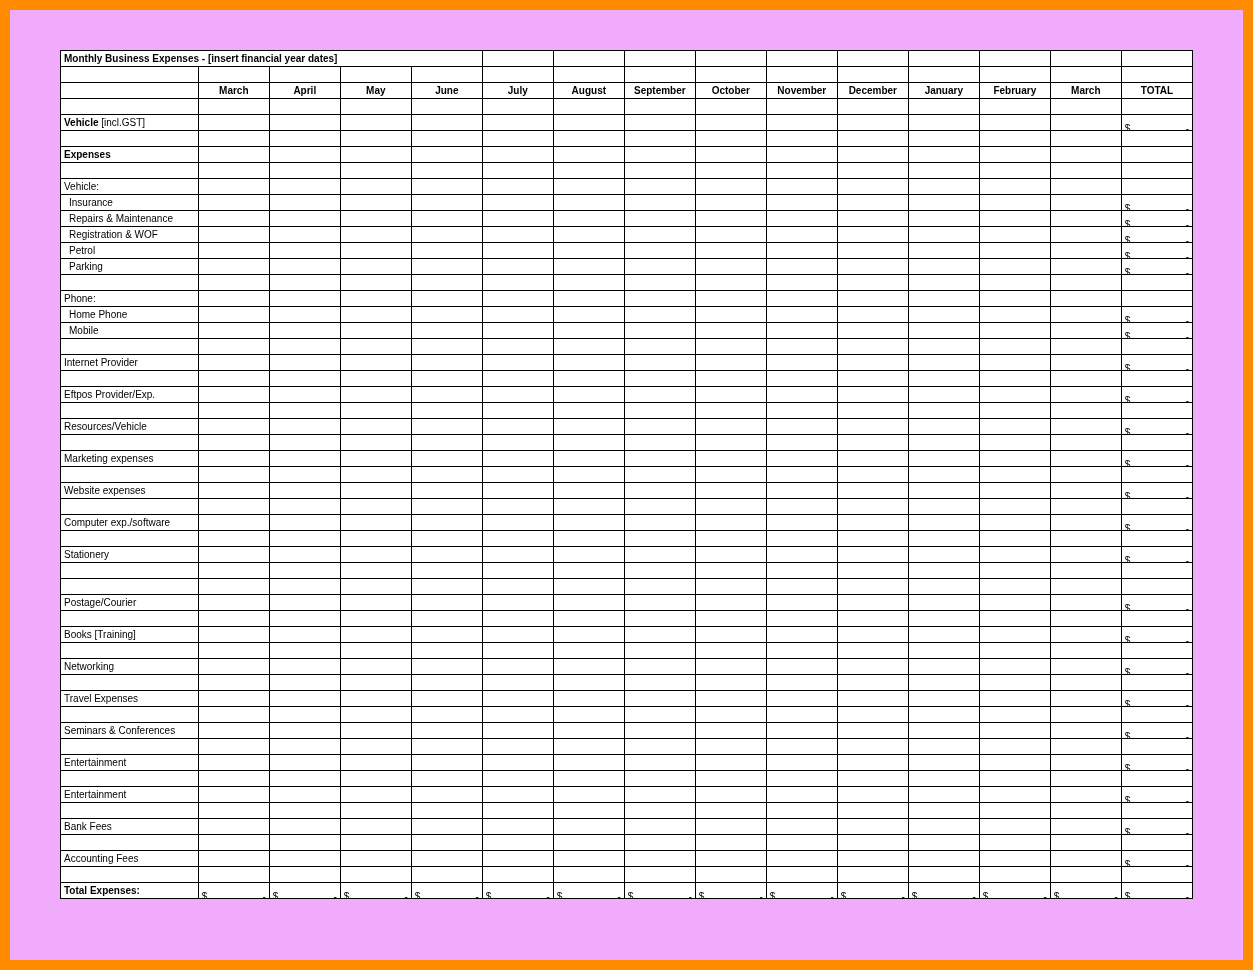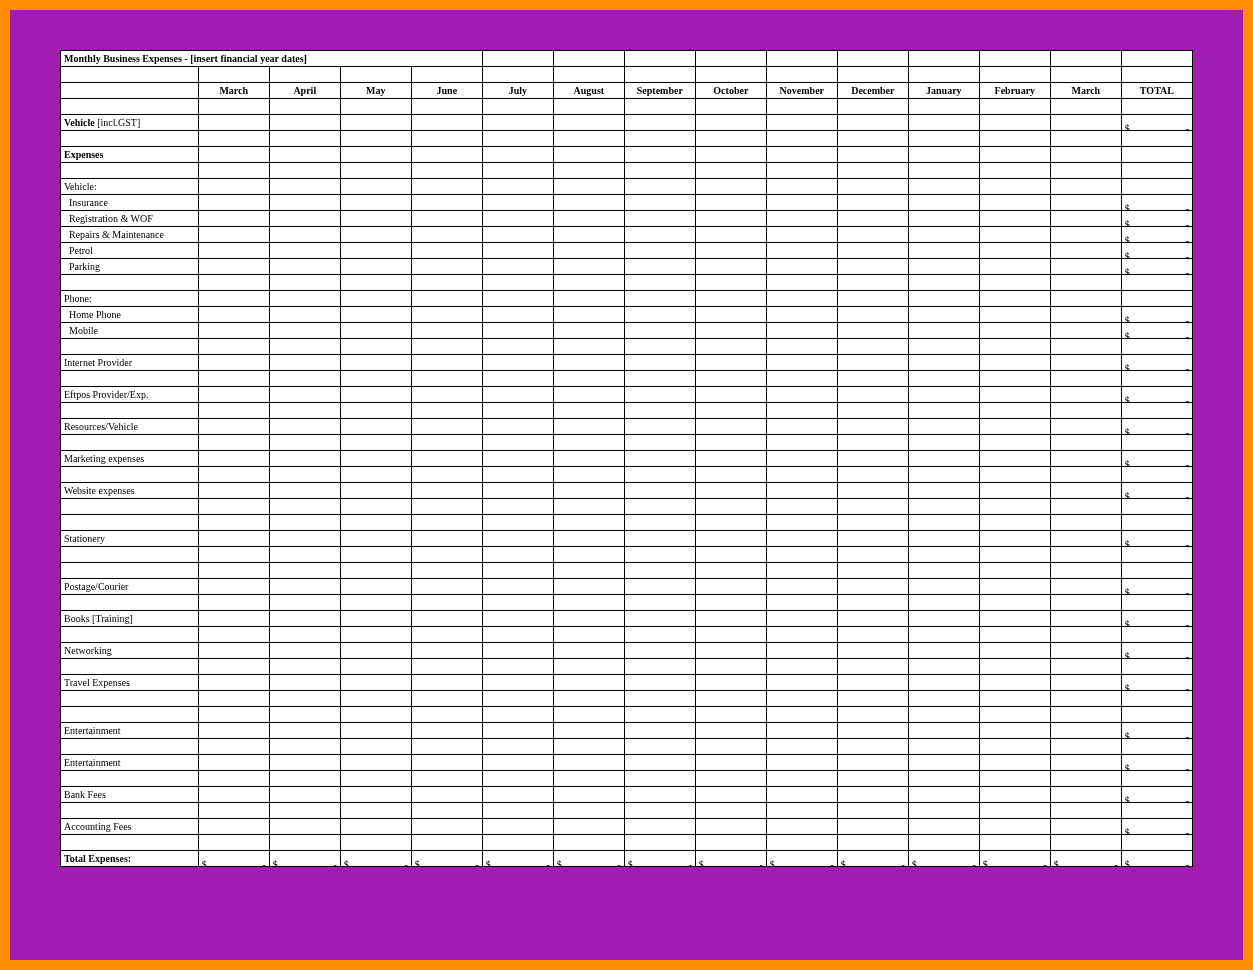--- a/index.html
+++ b/index.html
@@ -7,23 +7,22 @@
     box-sizing:border-box;
     width:1253px;
     height:970px;
     background:#ff8b00;
     padding:10px;
   }
   .inner{
     box-sizing:border-box;
     width:100%;
     height:100%;
-    background:#a21caf;
+    background:#f0abfc;
     padding:40px 50px 0 50px;       
-    font-family:Liberation Serif, serif;
   }
   table#sheet{
     border-collapse:collapse;
     width:100%;
     table-layout:fixed;
     font-size:10px;
     color:#000;
   }
   table#sheet td, table#sheet th{
     border:1px solid #000;
@@ -237,60 +236,60 @@
             <td></td>
             <td></td>
             <td></td>
             <td></td>
             <td class="money">
               <span class="d">$</span>
               <span class="c">-</span>
             </td>
           </tr>
           <tr>
+            <td class="indent">Repairs &amp; Maintenance</td>
+            <td></td>
+            <td></td>
+            <td></td>
+            <td></td>
+            <td></td>
+            <td></td>
+            <td></td>
+            <td></td>
+            <td></td>
+            <td></td>
+            <td></td>
+            <td></td>
+            <td></td>
+            <td class="money">
+              <span class="d">$</span>
+              <span class="c">-</span>
+            </td>
+          </tr>
+          <tr>
             <td class="indent">Registration &amp; WOF</td>
             <td></td>
             <td></td>
             <td></td>
             <td></td>
             <td></td>
             <td></td>
             <td></td>
             <td></td>
             <td></td>
             <td></td>
             <td></td>
             <td></td>
             <td></td>
             <td class="money">
               <span class="d">$</span>
               <span class="c">-</span>
             </td>
           </tr>
           <tr>
-            <td class="indent">Repairs &amp; Maintenance</td>
-            <td></td>
-            <td></td>
-            <td></td>
-            <td></td>
-            <td></td>
-            <td></td>
-            <td></td>
-            <td></td>
-            <td></td>
-            <td></td>
-            <td></td>
-            <td></td>
-            <td></td>
-            <td class="money">
-              <span class="d">$</span>
-              <span class="c">-</span>
-            </td>
-          </tr>
-          <tr>
             <td class="indent">Petrol</td>
             <td></td>
             <td></td>
             <td></td>
             <td></td>
             <td></td>
             <td></td>
             <td></td>
             <td></td>
             <td></td>
@@ -593,20 +592,40 @@
             <td></td>
             <td></td>
             <td></td>
             <td></td>
             <td></td>
             <td></td>
             <td></td>
             <td></td>
           </tr>
           <tr>
+            <td>Computer exp./software</td>
+            <td></td>
+            <td></td>
+            <td></td>
+            <td></td>
+            <td></td>
+            <td></td>
+            <td></td>
+            <td></td>
+            <td></td>
+            <td></td>
+            <td></td>
+            <td></td>
+            <td></td>
+            <td class="money">
+              <span class="d">$</span>
+              <span class="c">-</span>
+            </td>
+          </tr>
+          <tr>
             <td></td>
             <td></td>
             <td></td>
             <td></td>
             <td></td>
             <td></td>
             <td></td>
             <td></td>
             <td></td>
             <td></td>
@@ -810,20 +829,40 @@
             <td></td>
             <td></td>
             <td></td>
             <td></td>
             <td></td>
             <td></td>
             <td></td>
             <td></td>
             <td></td>
             <td></td>
+          </tr>
+          <tr>
+            <td>Seminars &amp; Conferences</td>
+            <td></td>
+            <td></td>
+            <td></td>
+            <td></td>
+            <td></td>
+            <td></td>
+            <td></td>
+            <td></td>
+            <td></td>
+            <td></td>
+            <td></td>
+            <td></td>
+            <td></td>
+            <td class="money">
+              <span class="d">$</span>
+              <span class="c">-</span>
+            </td>
           </tr>
           <tr>
             <td></td>
             <td></td>
             <td></td>
             <td></td>
             <td></td>
             <td></td>
             <td></td>
             <td></td>

